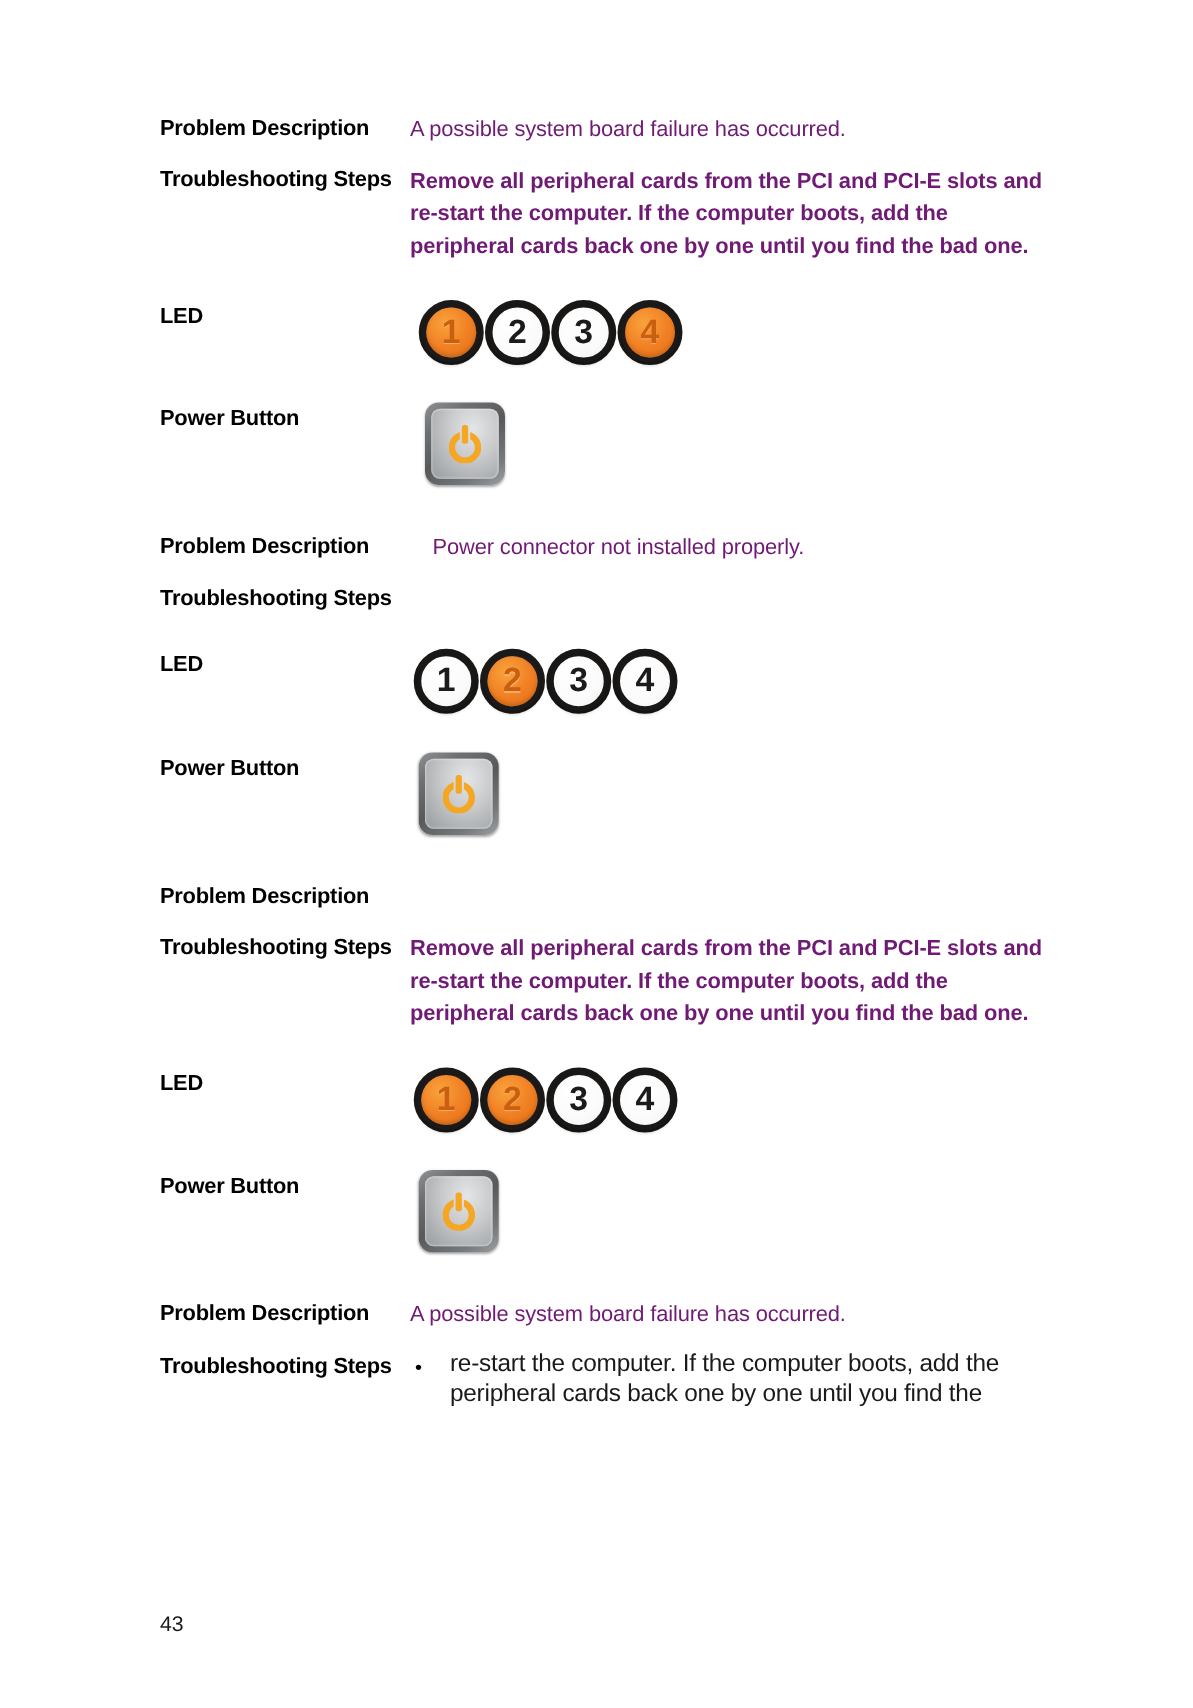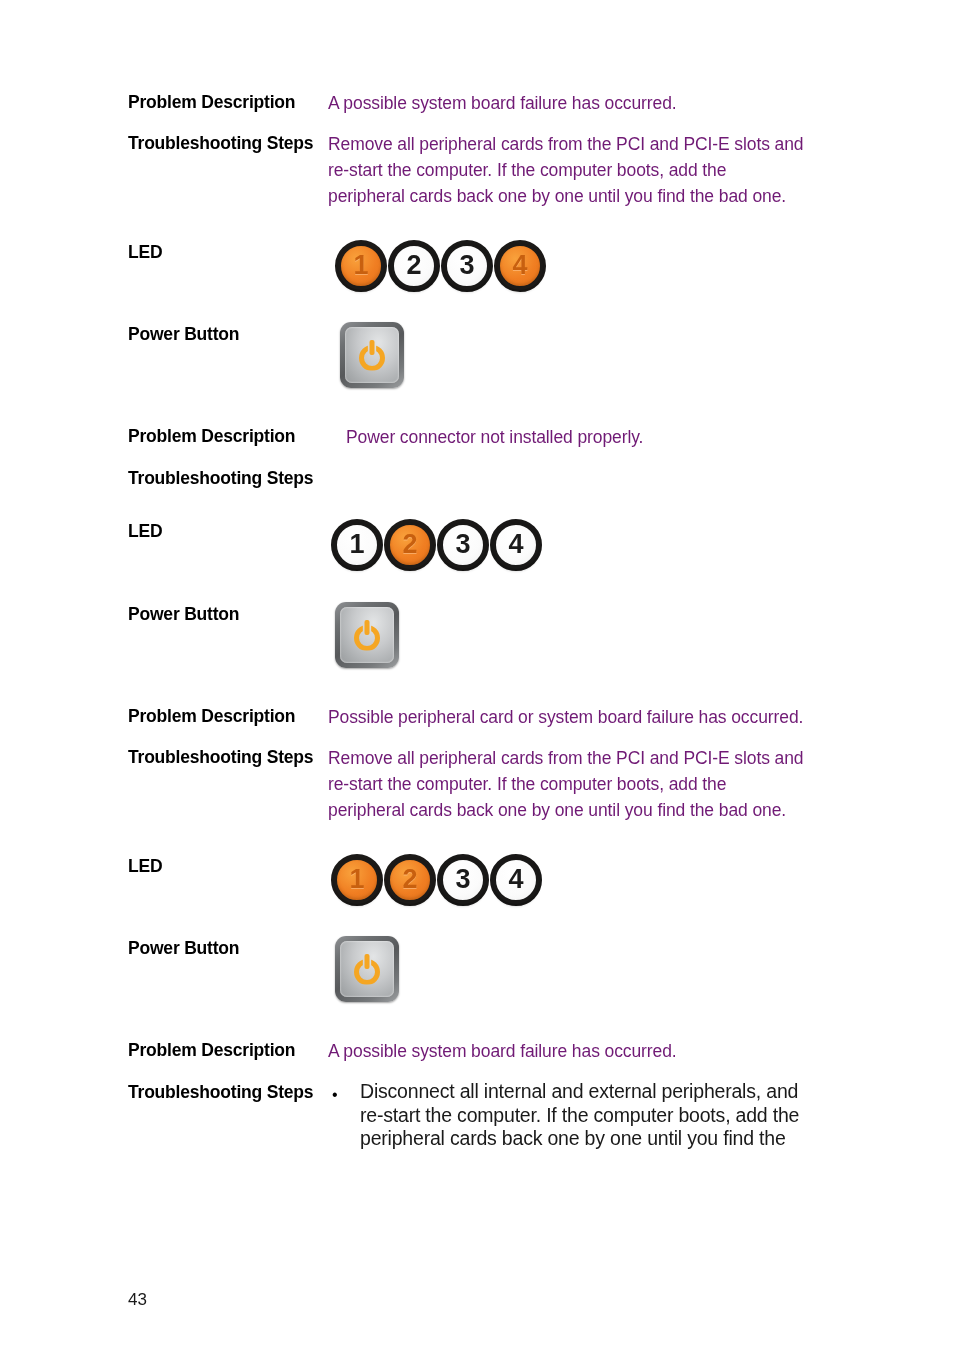--- a/index.html
+++ b/index.html
@@ -38,21 +38,21 @@
     line-height: 24px;
     color: #000;
     white-space: nowrap;
   }
   .content {
     font-size: 17.5px;
     line-height: 26px;
     color: #701a75;
     letter-spacing: -0.1px;
   }
-  .content .ln { display: block; white-space: nowrap; }
+  .content .ln { display: block; white-space: nowrap; font-weight: bold; }
 
   
   .bullet-wrap {
     display: flex;
     align-items: flex-start;
   }
   .bullet-dot {
     width: 30px;
     flex: 0 0 30px;
     font-size: 16px;
@@ -285,21 +285,20 @@
             <div class="arc"></div>
             <div class="bar"></div>
           </div>
         </div>
       </div>
     </div>
   </div>
 
   <div class="row" style="left:128px; top:704px;">
     <div class="label">Problem Description</div>
-    <div class="content">Possible peripheral card or system board failure has occurred.</div>
   </div>
 
   <div class="row" style="left:128px; top:745px;">
     <div class="label">Troubleshooting Steps</div>
     <div class="content">
       <span class="ln">Remove all peripheral cards from the PCI and PCI-E slots and</span>
       <span class="ln">re-start the computer. If the computer boots, add the</span>
       <span class="ln">peripheral cards back one by one until you find the bad one.</span>
     </div>
   </div>
@@ -343,21 +342,20 @@
   <div class="row" style="left:128px; top:1038px;">
     <div class="label">Problem Description</div>
     <div class="content">A possible system board failure has occurred.</div>
   </div>
 
   <div class="row" style="left:128px; top:1080px;">
     <div class="label">Troubleshooting Steps</div>
     <div class="bullet-wrap" style="margin-left:2px;">
       <div class="bullet-dot">•</div>
       <div class="bullet-text">
-        <span class="ln">Disconnect all internal and external peripherals, and</span>
         <span class="ln">re-start the computer. If the computer boots, add the</span>
         <span class="ln">peripheral cards back one by one until you find the</span>
       </div>
     </div>
   </div>
 
   <div class="page-number">43</div>
 
 </div>
 

